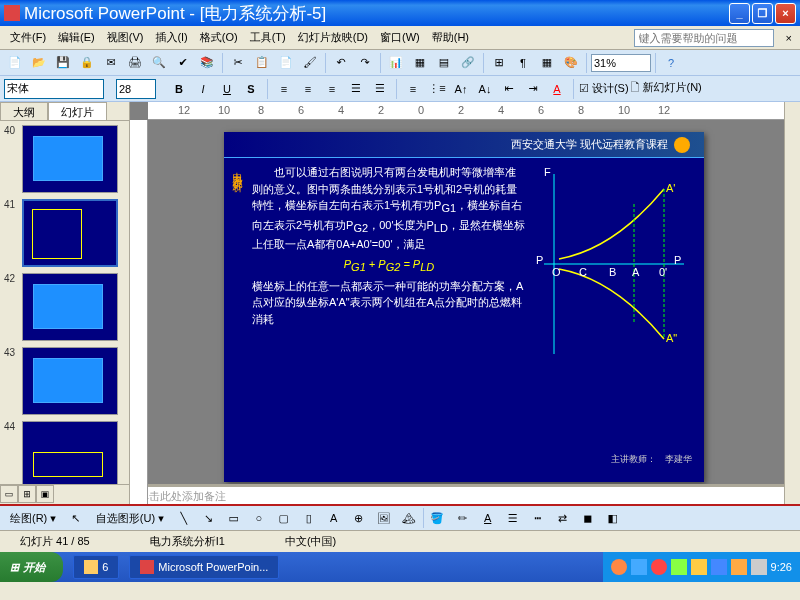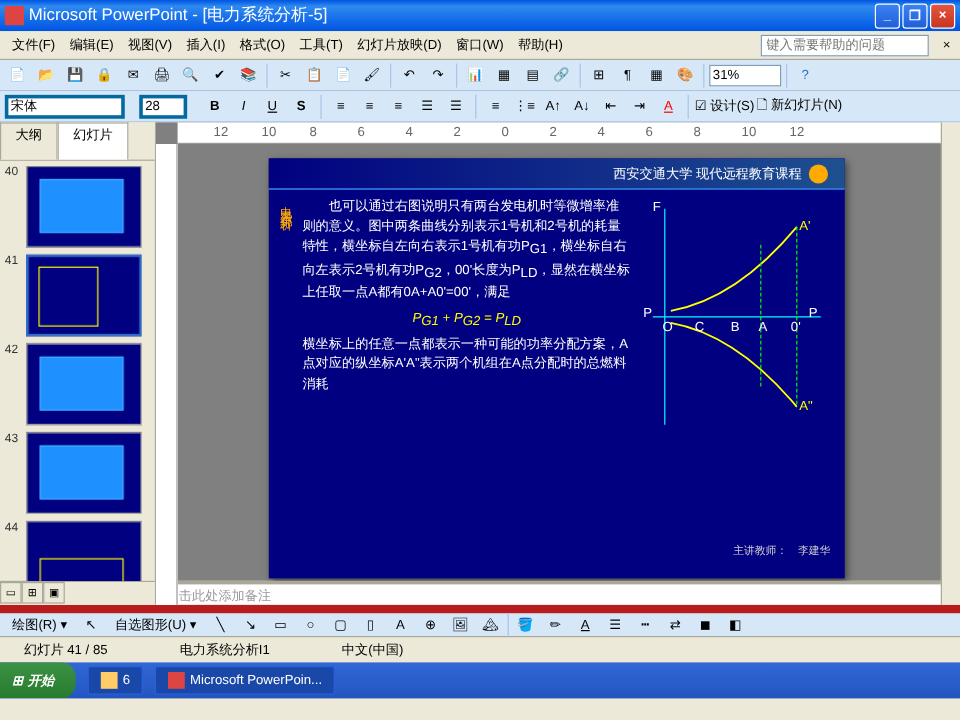--- a/index.html
+++ b/index.html
@@ -1,37 +1,37 @@
 <!DOCTYPE html>
 <html><head>
 <meta charset="utf-8">
 <style>
 *{margin:0;padding:0;box-sizing:border-box;font-family:"Microsoft YaHei",SimSun,sans-serif;font-size:11px}
 body{background:#ece9d8;overflow:hidden;width:800px;height:600px}
 .titlebar{height:26px;background:linear-gradient(to bottom,#0054e3,#2e8aef 20%,#0054e3);display:flex;align-items:center;padding:0 4px;color:#fff}
 .titlebar .app-icon{width:16px;height:16px;background:#d44;margin-right:4px}
-.titlebar .title{flex:1;font-size:14px}
+.titlebar .title{flex:1;font-size:17px}
 .titlebar .winbtn{width:21px;height:21px;margin-left:2px;display:flex;align-items:center;justify-content:center;border:1px solid #fff;border-radius:3px;font-family:Arial;font-weight:bold;cursor:pointer}
 .titlebar .min,.titlebar .max{background:linear-gradient(to bottom,#3c81f3,#1f5fd8)}
 .titlebar .close{background:linear-gradient(to bottom,#e45540,#c83420)}
 .menubar{height:24px;background:#ece9d8;display:flex;align-items:center;padding:0 4px;border-bottom:1px solid #aca899}
 .menubar .menu{padding:2px 6px;cursor:pointer}
 .menubar .help-input{margin-left:auto;width:140px;height:18px;border:1px solid #7f9db9;padding:0 4px;color:#999;font-size:11px}
 .menubar .mdi-x{margin-left:8px;padding:0 4px;cursor:pointer}
 .toolbar{height:26px;background:#d6e7f7;display:flex;align-items:center;padding:0 4px;border-bottom:1px solid #a9c4e8;gap:2px}
 .toolbar .btn{width:22px;height:22px;display:flex;align-items:center;justify-content:center;cursor:pointer;border-radius:2px}
 .toolbar .sep{width:1px;height:20px;background:#a9c4e8;margin:0 2px}
 .toolbar .zoom{width:60px;height:18px;border:1px solid #7f9db9;background:#fff;padding:0 2px}
 .fmt-toolbar{height:26px;background:#d6e7f7;display:flex;align-items:center;padding:0 4px;border-bottom:1px solid #a9c4e8;gap:2px}
-.fmt-toolbar select,.fmt-toolbar .combo{height:20px;border:3px solid #0369a1;background:#fff;padding:0 2px}
+.fmt-toolbar select,.fmt-toolbar .combo{height:20px;border:1px solid #0369a1;background:#fff;padding:0 2px}
 .fmt-toolbar .font{width:100px}
 .fmt-toolbar .size{width:40px}
 .fmt-toolbar .btn{width:22px;height:22px;display:flex;align-items:center;justify-content:center;cursor:pointer}
 .workspace{display:flex;height:402px}
-.tabs{height:32px;background:#ece9d8;display:flex;border-bottom:1px solid #aca899}
+.tabs{height:19px;background:#ece9d8;display:flex;border-bottom:1px solid #aca899}
 .tabs .tab{padding:2px 12px;border:1px solid #aca899;border-bottom:none;background:#ece9d8;cursor:pointer;font-size:11px}
 .tabs .tab.active{background:#fff}
 .sidebar{width:130px;background:#ece9d8;border-right:1px solid #aca899;display:flex;flex-direction:column}
 .thumbs{flex:1;overflow-y:auto;padding:4px}
 .thumb-item{display:flex;margin-bottom:6px;cursor:pointer}
 .thumb-item .num{width:18px;text-align:left;padding-right:3px;font-size:10px;color:#333}
 .thumb-item .thumb{width:96px;height:68px;background:#000080;border:1px solid #999;position:relative}
 .thumb-item.active .thumb{border:2px solid #316ac5}
 .thumb .mini{position:absolute;background:#1e90ff;border:1px solid #4af}
 .view-btns{height:20px;display:flex;background:#ece9d8;border-top:1px solid #aca899}
@@ -45,21 +45,21 @@
 .slide-header{height:26px;background:linear-gradient(to right,#000080,#1e5090);display:flex;align-items:center;justify-content:flex-end;padding:0 14px;font-size:10px;border-bottom:1px solid #4af}
 .slide-header .logo{width:16px;height:16px;border-radius:50%;background:#fa0;margin-left:6px}
 .slide-side{position:absolute;left:6px;top:32px;width:14px;color:#fa0;font-size:10px;writing-mode:vertical-rl;letter-spacing:2px}
 .slide-body{padding:6px 10px 6px 28px;font-size:12px;line-height:1.5;display:flex;gap:8px}
 .slide-text{flex:1;color:#fff;font-family:KaiTi,serif}
 .slide-text .eq{color:#ff0;font-style:italic;text-align:center;font-size:12px;margin:2px 0}
 .slide-graph{width:160px;height:200px;position:relative}
 .slide-graph svg{width:100%;height:100%}
 .slide-footer{position:absolute;bottom:16px;right:12px;font-size:9px;color:#ccc}
 .notes{height:20px;background:#fff;border-top:3px solid #aca899;padding:2px 8px;color:#999;font-size:11px}
-.draw-toolbar{height:26px;background:#d6e7f7;display:flex;align-items:center;padding:0 4px;border-top:7px solid #b91c1c;gap:3px}
+.draw-toolbar{height:26px;background:#d6e7f7;display:flex;align-items:center;padding:0 4px;border-top:2px solid #b91c1c;gap:3px}
 .draw-toolbar .btn{width:22px;height:22px;display:flex;align-items:center;justify-content:center;cursor:pointer}
 .draw-toolbar .txtbtn{padding:2px 6px;cursor:pointer}
 .statusbar{height:22px;background:#ece9d8;border-top:1px solid #aca899;display:flex;align-items:center;padding:0 10px;gap:40px;font-size:11px}
 .statusbar .cell{padding:0 10px}
 .taskbar{height:30px;background:linear-gradient(to bottom,#3168d5,#2355c0);display:flex;align-items:center}
 .taskbar .start{height:30px;padding:0 18px 0 10px;background:linear-gradient(to bottom,#3c9244,#277b2f);color:#fff;font-weight:bold;font-style:italic;display:flex;align-items:center;border-radius:0 12px 12px 0;cursor:pointer;font-size:13px}
 .taskbar .task{height:24px;margin-left:10px;padding:0 10px;background:#1a48a8;border:1px solid #2862d9;color:#fff;display:flex;align-items:center;gap:4px;cursor:pointer;border-radius:2px;font-size:11px}
 .taskbar .task .ico{width:14px;height:14px;background:#d44}
 .taskbar .tray{margin-left:auto;height:30px;background:#1290e9;display:flex;align-items:center;padding:0 8px;gap:4px;color:#fff;font-size:11px}
 .taskbar .tray .ti{width:16px;height:16px}
@@ -304,13 +304,24 @@
 <div class="taskbar">
   <div class="start">
     <span style="margin-right:4px">⊞</span>
       <span>开始</span>
   </div>
   <div class="task"><div class="ico" style="background:#fc6"></div>6</div>
   <div class="task">
       <div class="ico"></div>
       <span>Microsoft PowerPoin...</span>
     </div>
+  <div class="tray">
+    <div class="ti" style="background:#f84;border-radius:50%"></div>
+    <div class="ti" style="background:#4af"></div>
+    <div class="ti" style="background:#f44;border-radius:50%"></div>
+    <div class="ti" style="background:#8f4"></div>
+    <div class="ti" style="background:#fc4"></div>
+    <div class="ti" style="background:#48f"></div>
+    <div class="ti" style="background:#fa4"></div>
+    <div class="ti" style="background:#ccc"></div>
+    <span>9:26</span>
+  </div>
 </div>
 
 </body></html>

